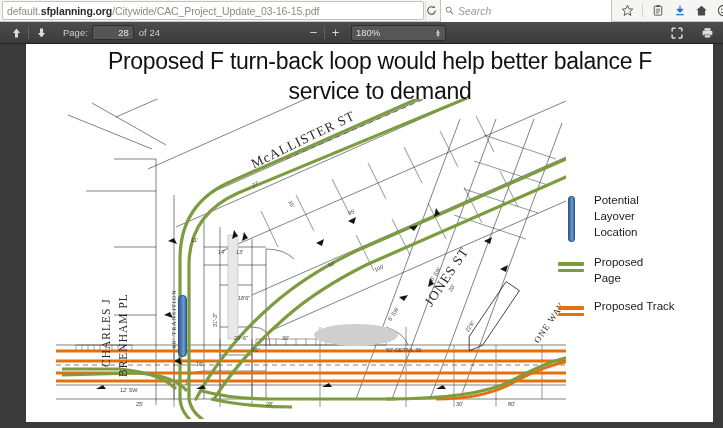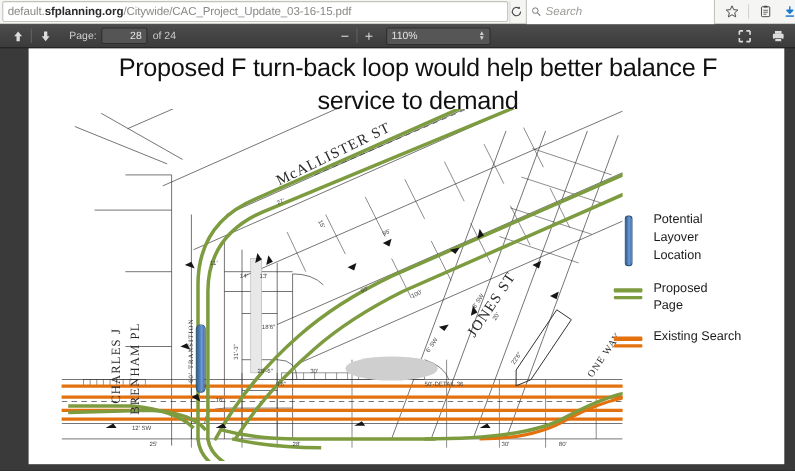--- a/index.html
+++ b/index.html
@@ -29,21 +29,21 @@
     width: 723px;
     height: 22px;
     background: #f5f5f4;
     border-bottom: 1px solid #c7c7c2;
     display: flex;
     align-items: center;
     box-sizing: border-box;
   }
   .urlbar {
     flex: 0 0 auto;
-    width: 460px;
+    width: 422px;
     height: 19px;
     margin-left: 2px;
     background: #ffffff;
     border: 1px solid #c3c3bd;
     border-radius: 2px;
     display: flex;
     align-items: center;
     padding: 0 4px;
     box-sizing: border-box;
     overflow: hidden;
@@ -353,21 +353,21 @@
       <span class="pg-label">Page:</span>
       <input class="pg-input" readonly="" value="28" style="">
       <span class="pg-of">of 24</span>
     </div>
 
     <div class="zoom-grp">
       <div class="zbtn">−</div>
       <div class="pdf-sep"></div>
       <div class="zbtn">+</div>
       <div class="zoom-select">
-        <span class="zoom-val">110%</span>
+        <span class="zoom-val">180%</span>
         <span class="spin">
             <span>▲</span>
             <span>▼</span>
           </span>
       </div>
     </div>
 
     <div class="right-tools">
       <div class="tbtn">
         <svg width="12" height="12" viewBox="0 0 16 16">
@@ -635,21 +635,21 @@
         </div>
 
         <div class="legend-row">
           <div class="legend-key">
             <div class="key-lines">
               <div class="key-line" style="background:#e2710e"></div>
               <div class="key-line" style="background:#e2710e"></div>
             </div>
           </div>
           <div class="legend-label">
-            <div>Existing Search</div>
+            <div>Proposed Track</div>
           </div>
         </div>
 
       </div>
 
     </div>
   </div>
 </div>
 
 </body></html>

